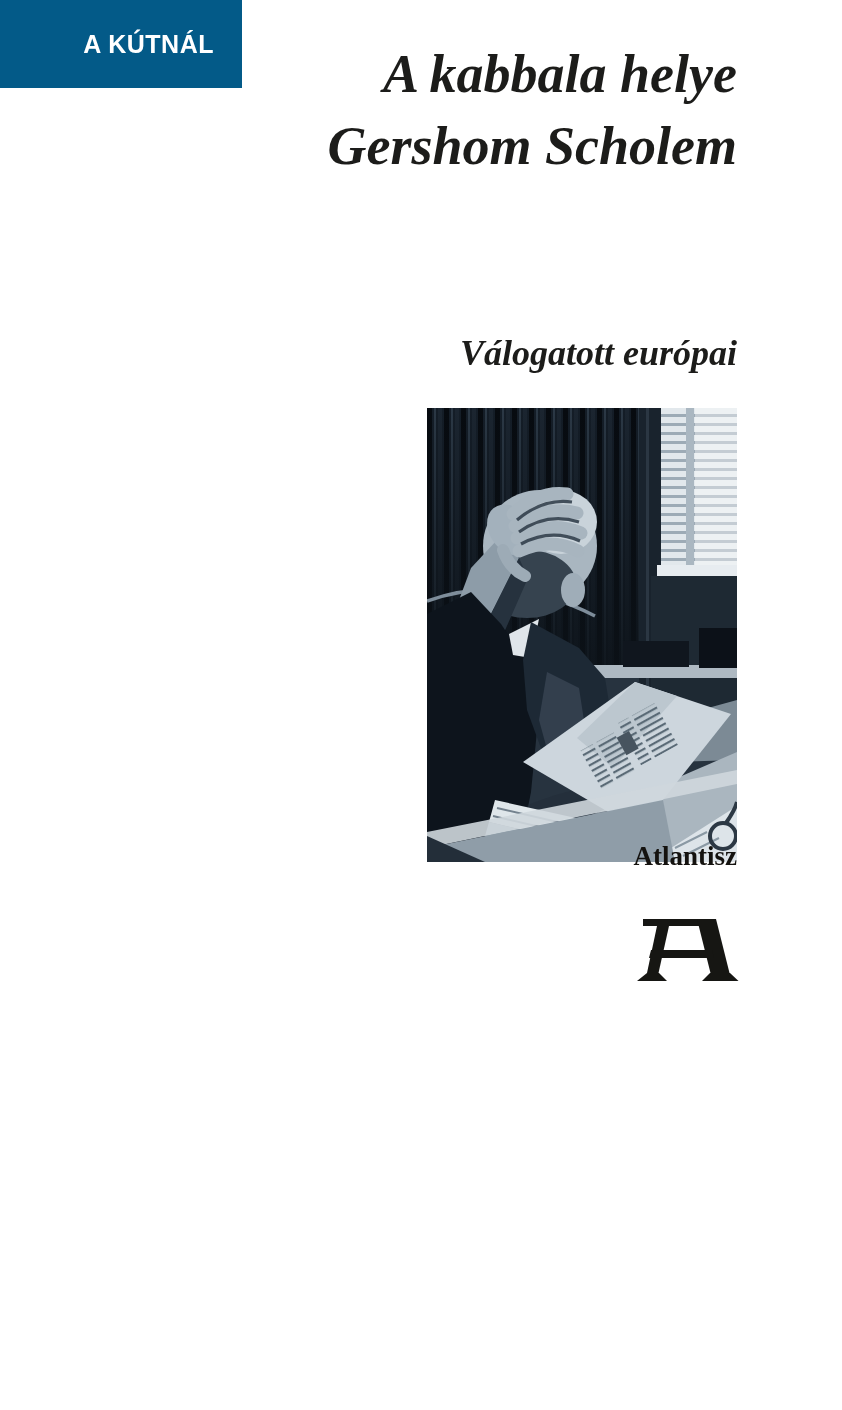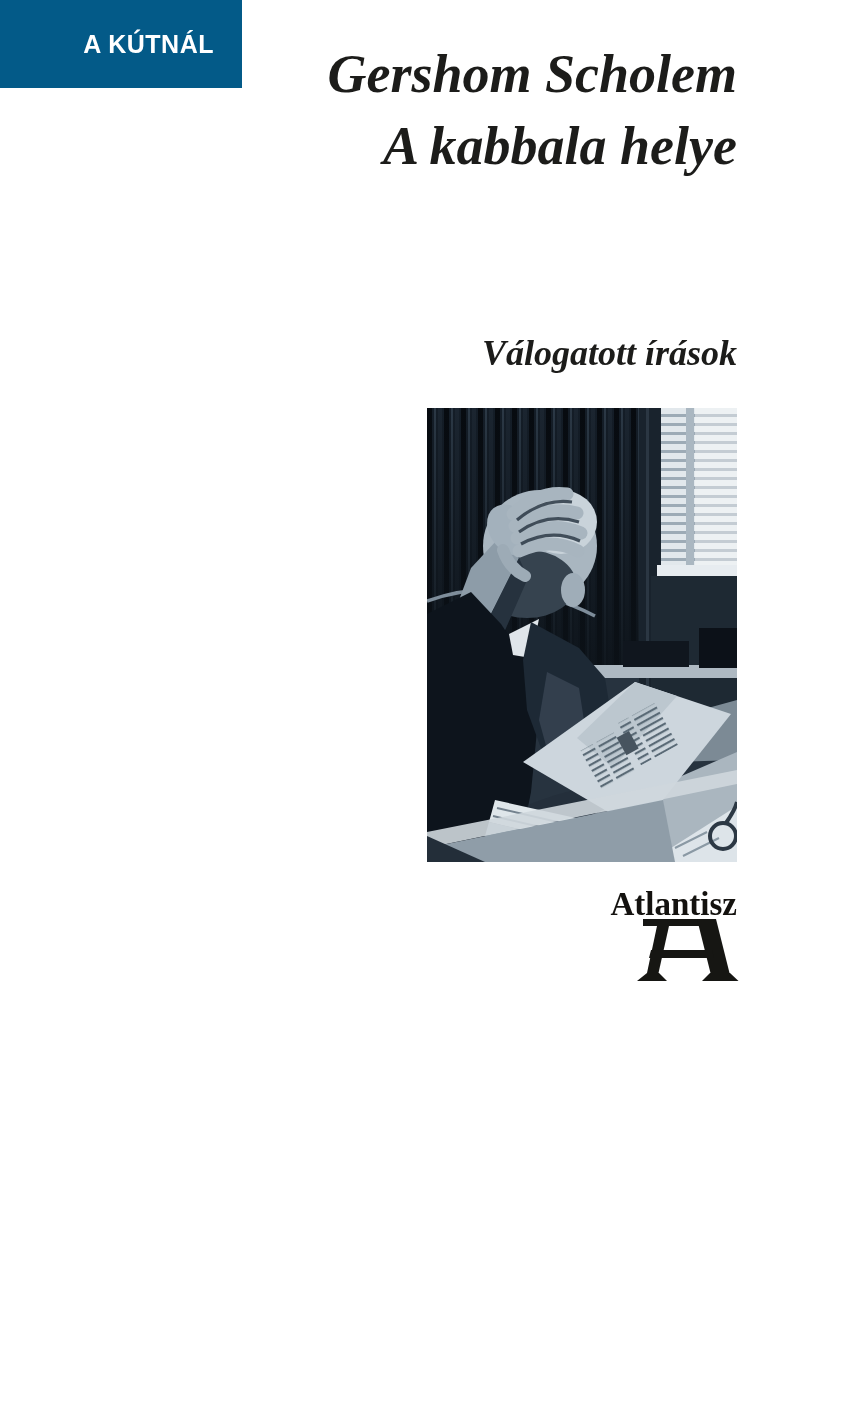--- a/index.html
+++ b/index.html
@@ -60,47 +60,47 @@
   .photo {
     position: absolute;
     left: 427px; top: 408px;
     width: 310px; height: 454px;
   }
   .photo svg { display: block; }
 
   
   .publisher-name {
     position: absolute;
-    top: 891px; right: 105px;
-    font-weight: 700;
-    font-size: 33px;
+    top: 843px; right: 105px;
+    font-weight: 700;
+    font-size: 27px;
     line-height: 27px;
     color: #14120f;
     white-space: nowrap;
   }
   .publisher-logo {
     position: absolute;
     top: 916px; right: 102px;
     width: 110px; height: 65px;
   }
 </style>
 </head>
 <body>
 
 <div class="cover">
 
   <div class="series-box" style="background: rgb(3, 90, 136);">
     <span class="series-label" style="color: rgb(255, 255, 255);">A KÚTNÁL</span>
   </div>
 
   <div class="title-block">
+    <div class="title-line">A kabbala helye</div>
     <div class="title-line">Gershom Scholem</div>
-    <div class="title-line">A kabbala helye</div>
-  </div>
-  <div class="subtitle">Válogatott írások</div>
+  </div>
+  <div class="subtitle">Válogatott európai</div>
 
   <div class="photo" role="img" aria-label="Black-and-white photograph of Gershom Scholem seated at a desk with his hand on his head, reading a large open book, bookshelves behind him and a window with venetian blinds to the right">
     <svg width="310" height="454" viewBox="0 0 310 454">
       <defs>
         <pattern id="spines" width="17" height="262" patternUnits="userSpaceOnUse">
           <rect width="17" height="262" fill="#141d27"></rect>
           <rect width="5" height="262" fill="#070b10"></rect>
           <rect x="7" width="2" height="262" fill="#2b3845"></rect>
           <rect x="11" width="4" height="262" fill="#1b2530"></rect>
         </pattern>

